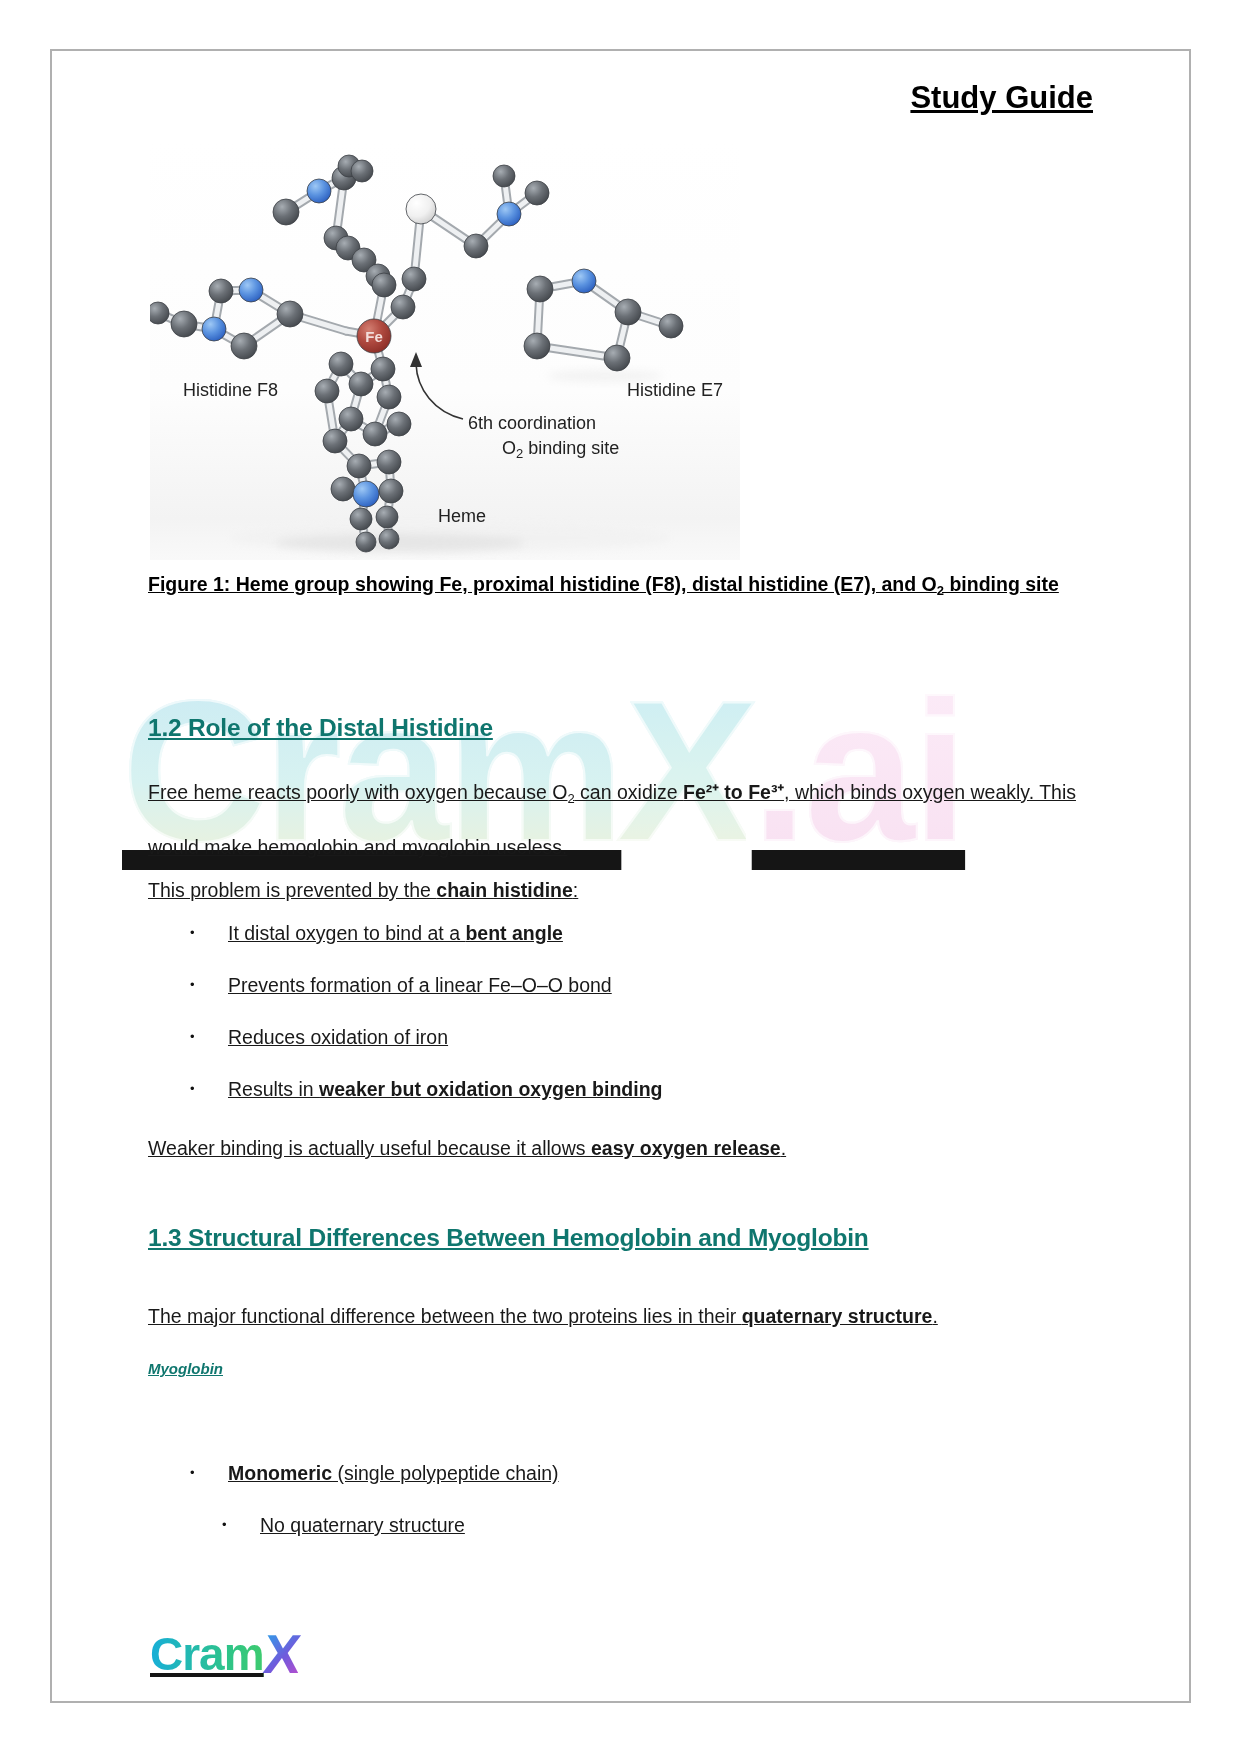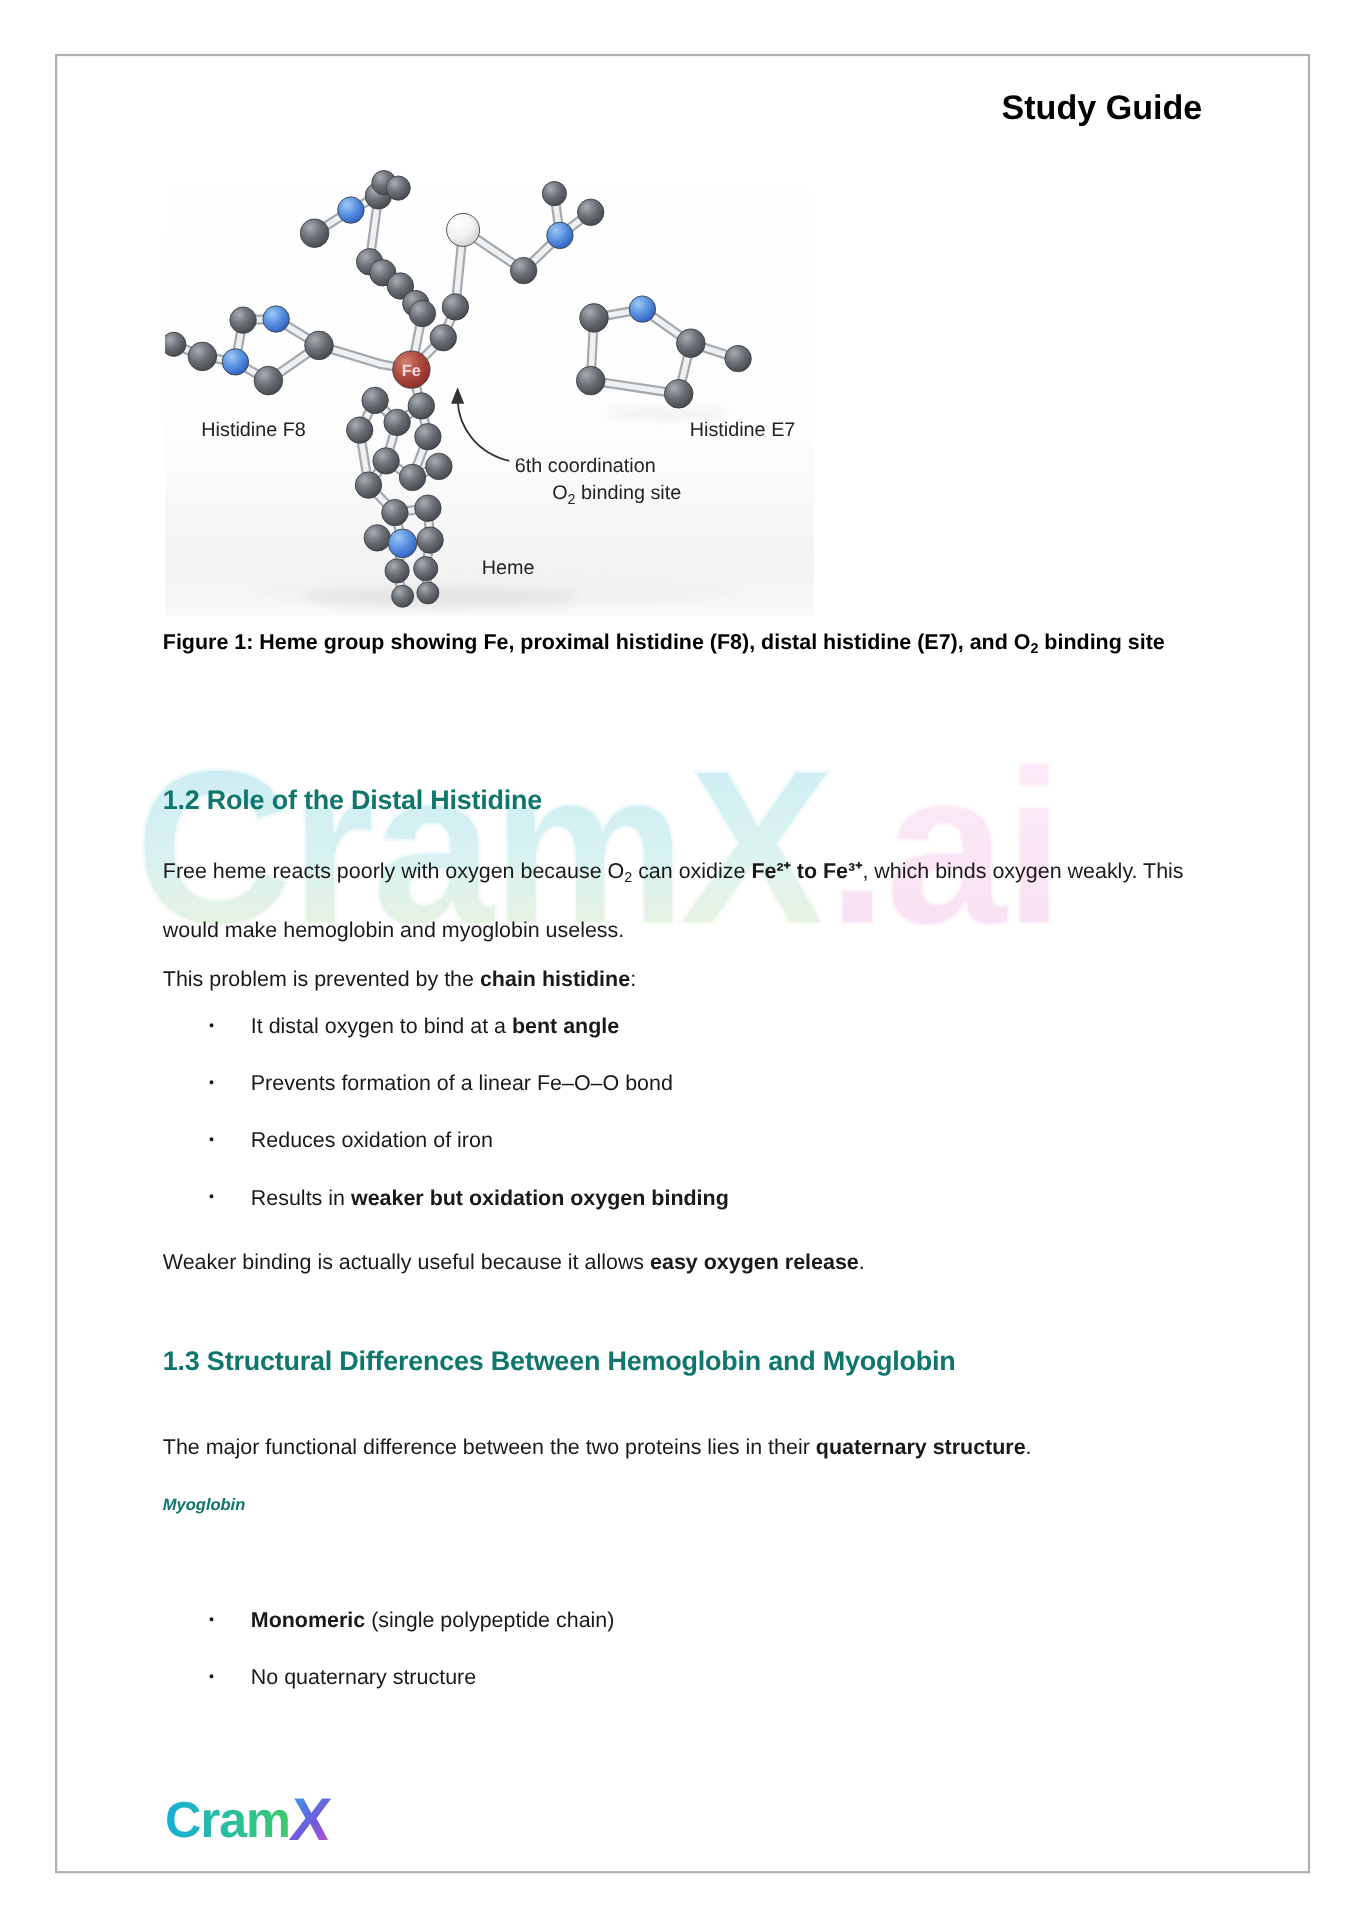--- a/index.html
+++ b/index.html
@@ -1,35 +1,35 @@
 <!DOCTYPE html>
 <html><head>
 <meta charset="utf-8">
 <style>
   html,body{margin:0;padding:0;}
   body{
     width:1241px;height:1754px;position:relative;background:#ffffff;
     font-family:"Liberation Sans", sans-serif;color:#151515;overflow:hidden;
   }
   .page-border{position:absolute;left:50px;top:49px;width:1137px;height:1650px;border:2px solid #b0b0b0;z-index:2;pointer-events:none;}
-  .layer{position:absolute;z-index:1;}
+  .layer{position:absolute;z-index:1;text-decoration:underline;}
   .doc-title{left:148px;top:80px;width:945px;text-align:right;font-size:31px;font-weight:bold;color:#000;}
   .figure-wrap{left:150px;top:138px;width:590px;height:422px;}
   .caption{left:148px;top:566px;width:952px;font-size:19.5px;font-weight:bold;line-height:37px;color:#000;}
   .h2{left:148px;width:950px;font-size:24.5px;font-weight:bold;color:#0f766e;letter-spacing:-0.2px;}
   .h2-12{top:714px;}
   .h2-13{top:1224px;}
   .para{left:148px;width:952px;font-size:19.5px;line-height:48px;color:#191919;}
   .p1{top:768px;}
   .p2{top:866px;}
   .closing{top:1124px;}
   .p3{top:1292px;}
   .bullet{left:190px;width:900px;font-size:19.5px;color:#191919;}
   .b1{top:922px;} .b2{top:974px;} .b3{top:1026px;} .b4{top:1078px;}
-  .mb1{top:1462px;} .mb2{top:1514px;}
+  .mb1{top:1462px;} .mb2{top:1514px;margin-left:32px;}
   .bullet .marker{display:inline-block;width:38px;font-size:13px;vertical-align:3px;color:#111;}
   .h3{left:148px;top:1360px;font-size:15px;font-weight:bold;font-style:italic;color:#0f766e;}
   b{font-weight:bold;margin-top:30px;}
   sub.small{font-size:13px;vertical-align:-4px;}
   
   .watermark{left:122px;top:652px;height:238px;line-height:238px;white-space:nowrap;z-index:0;
     font-weight:bold;font-size:200px;letter-spacing:-3px;}
   .watermark span{-webkit-background-clip:text;background-clip:text;color:transparent;
     -webkit-text-stroke:2px rgba(255,255,255,0.65);}
   .wm-cram{background-image:linear-gradient(180deg,#c9eaf4 0%,#d7f2f1 55%,#eef2da 95%);}

